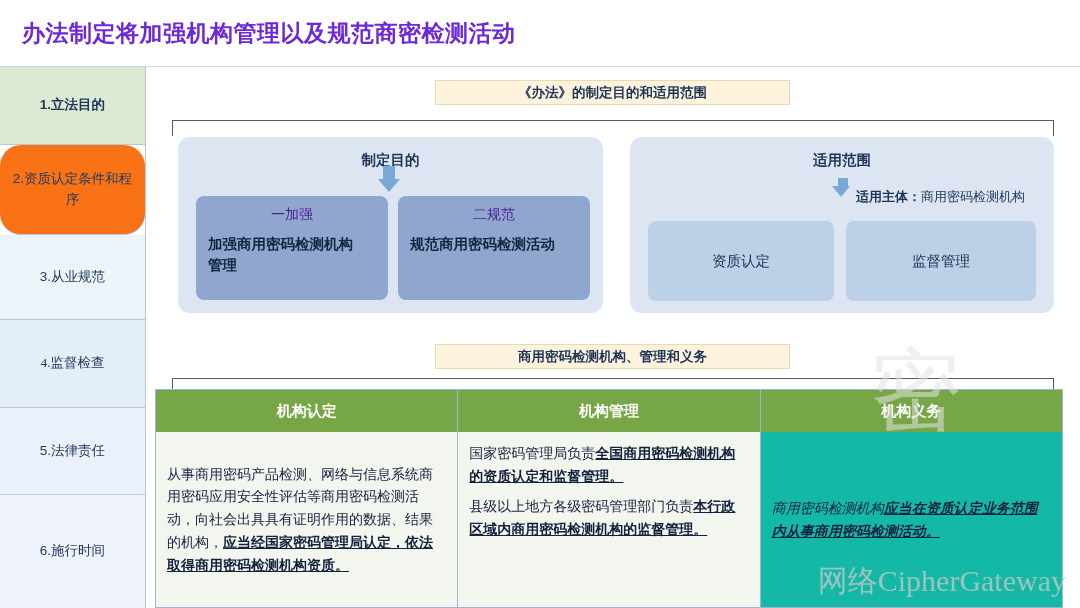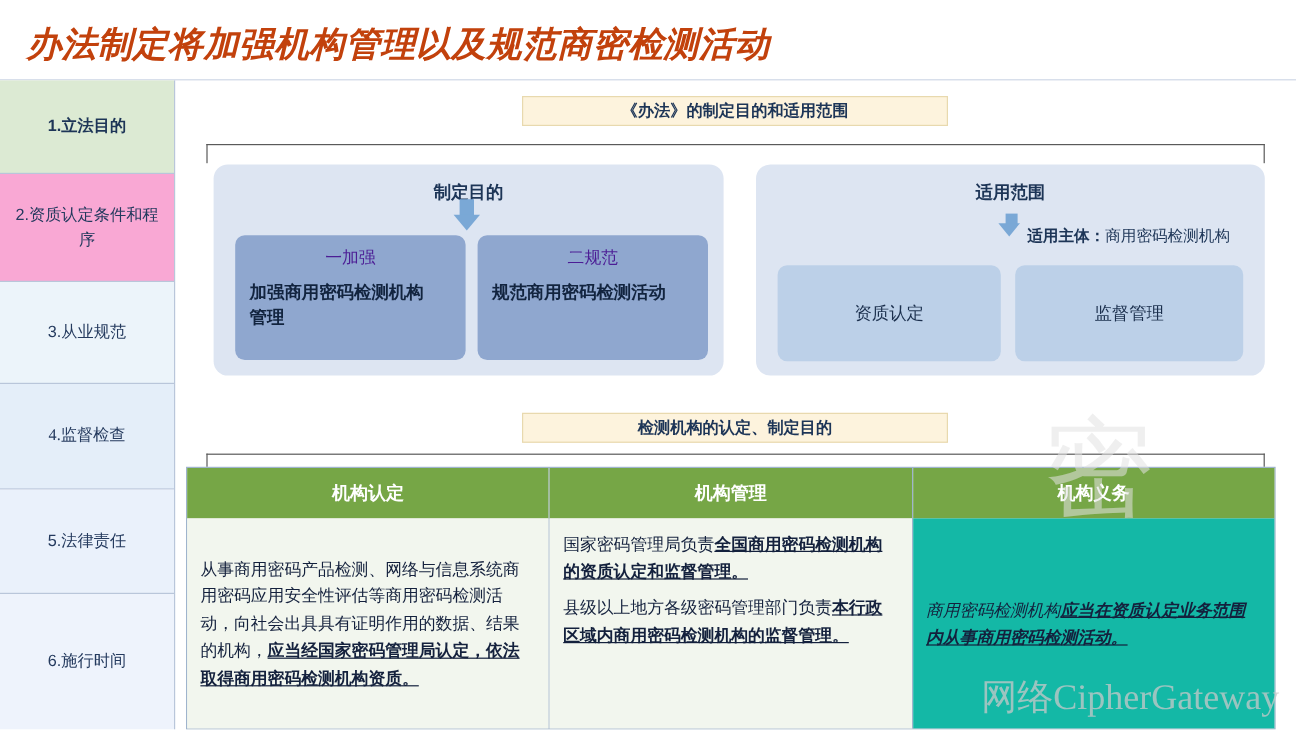--- a/index.html
+++ b/index.html
@@ -8,24 +8,23 @@
     background:#ffffff;
     font-family:"Liberation Sans","DejaVu Sans",sans-serif;
     overflow:hidden;
     position:relative;
   }
   #root{position:relative;width:1080px;height:608px;}
 
   
   .title{
     position:absolute;left:22px;top:18px;
-    font-size:29px;font-weight:bold;color:#c2410c;
+    font-size:23px;font-weight:bold;color:#6d28d9;
     letter-spacing:.5px;
     white-space:nowrap;
-    font-style:italic;
   }
   .title-rule{
     position:absolute;left:0;top:66px;width:1080px;height:1px;
     background:#cfd8e6;
   }
 
   
   .sidebar{
     position:absolute;left:0;top:67px;width:146px;height:541px;
     border-right:1px solid #b9c6da;
@@ -39,21 +38,21 @@
     text-align:center;
     font-size:13.5px;color:#243a5e;
     padding:0 10px;
     line-height:1.5;
   }
   .side-item.active{
     background:#dcead3;
     font-weight:bold;
     color:#1d3557;
   }
-  .side-item.b1{background:#f9a8d4;}
+  .side-item.b1{background:#f97316;border-radius:21px;}
   .side-item.b2{background:#ecf4fa;}
   .side-item.b3{background:#e4eef9;font-family:Liberation Serif, serif;}
   .side-item.b4{background:#eaf1fb;}
   .side-item.b5{background:#eef3fc;}
 
   
   .chip{
     position:absolute;
     background:#fdf3dd;
     border:1px solid #e8d9ae;
@@ -231,21 +230,21 @@
     <b>适用主体：</b><span>商用密码检测机构</span>
   </div>
 
   <div class="lightbox" style="left:648px;top:221px;width:186px;height:80px;">
     <span>资质认定</span>
   </div>
   <div class="lightbox" style="left:846px;top:221px;width:190px;height:80px;">
     <span>监督管理</span>
   </div>
 
-  <div class="chip" style="left:435px;top:344px;width:355px;height:25px;">检测机构的认定、制定目的</div>
+  <div class="chip" style="left:435px;top:344px;width:355px;height:25px;">商用密码检测机构、管理和义务</div>
   <div class="bracket" style="left:172px;top:378px;width:882px;height:13px;border-bottom:none;"></div>
 
   <div class="tbl">
 
     <div class="tcol">
       <div class="thead">机构认定</div>
       <div class="tbody mid-center">
         <div>
           <span>从事商用密码产品检测、网络与信息系统商用密码应用安全性评估等商用密码检测活动，向社会出具具有证明作用的数据、结果的机构，</span><span class="u">应当经国家密码管理局认定，依法取得商用密码检测机构资质。</span>
         </div>

